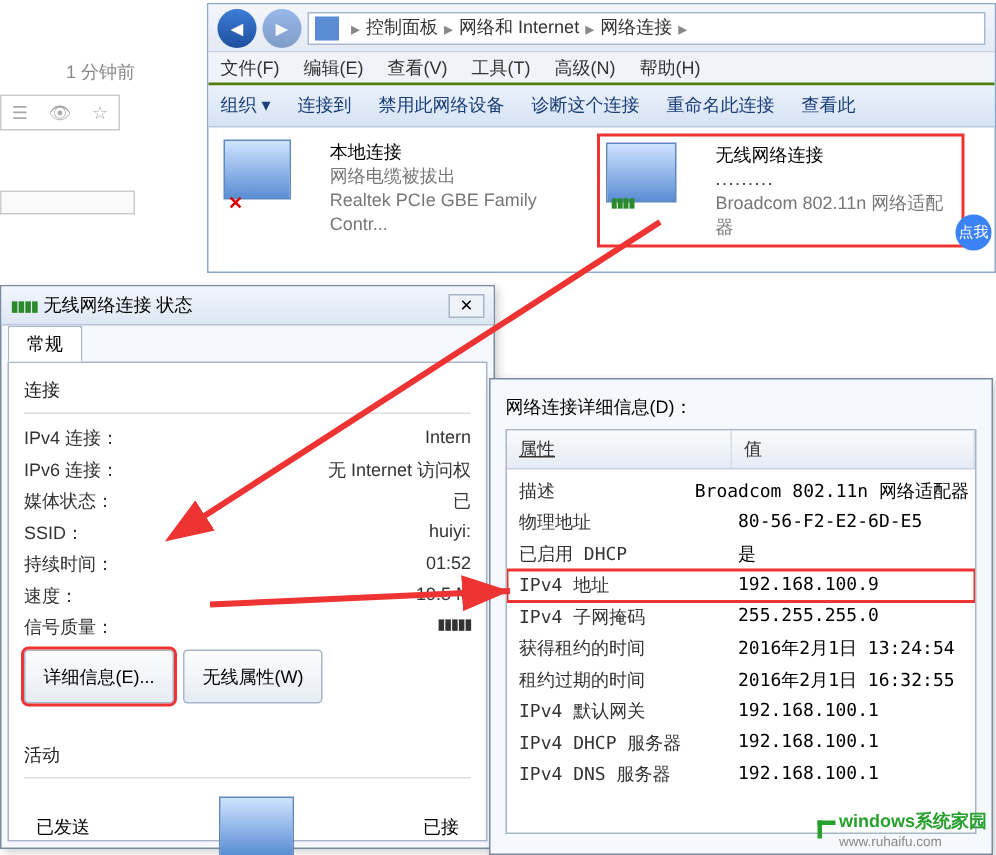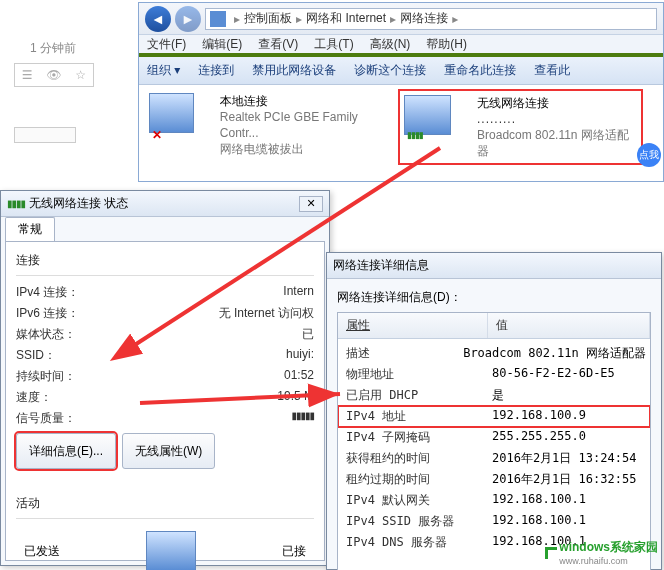--- a/index.html
+++ b/index.html
@@ -4,40 +4,40 @@
 <style>
 * { margin:0; padding:0; box-sizing:border-box; font-family:"Microsoft YaHei","SimSun",sans-serif; font-size:12px; }
 body { width:664px; height:570px; background:#fff; position:relative; overflow:hidden; }
 
 
 .explorer { position:absolute; top:2px; left:138px; right:0; height:180px; border:1px solid #8aa9d4; background:#fff; }
 .exp-nav { height:32px; background:linear-gradient(#f3f6fb,#e4eaf3); display:flex; align-items:center; padding:0 6px; gap:4px; border-bottom:1px solid #c5d2e4; }
 .nav-btn { width:26px; height:26px; border-radius:50%; background:linear-gradient(#3e7dd8,#1e4f9e); color:#fff; font-size:14px; display:flex; align-items:center; justify-content:center; }
 .addr { flex:1; height:22px; border:1px solid #a8b8d0; background:#fff; display:flex; align-items:center; padding:0 4px; font-size:12px; color:#333; }
 .addr span.sep { margin:0 4px; color:#888; }
-.exp-menu { height:22px; background:#f0f4fa; display:flex; align-items:center; padding:0 8px; gap:16px; border-bottom:4px solid #4d7c0f; }
+.exp-menu { height:22px; background:#f0f4fa; display:flex; align-items:center; padding:0 8px; gap:16px; border-bottom:2px solid #4d7c0f; }
 .exp-menu span{font-size:12px;color:#333;}
 .exp-tool { height:28px; background:linear-gradient(#eaf1fb,#d6e3f4); display:flex; align-items:center; padding:0 8px; gap:18px; color:#1a3e7a; border-bottom:1px solid #b8c8de; }
 .exp-tool span{font-size:12px;}
 .exp-body { display:flex; padding:4px 6px; gap:8px; }
 .conn-item { position:relative; display:flex; align-items:flex-start; gap:6px; padding:4px; width:245px;}
 .conn-item.hi { border:2px solid #e33; }
 .conn-icon { width:48px; height:40px; background:linear-gradient(#cfe3ff,#5a8dd4); border:1px solid #5f87c0; position:relative;}
 .conn-icon::after{content:"";position:absolute;bottom:-6px;left:2px;width:10px;height:10px;}
 .conn-icon.x::after{content:"✕";color:#d00;font-weight:bold;}
 .conn-icon.b::after{content:"▮▮▮▮";color:#2a8a2a;font-size:9px;letter-spacing:-1px;}
 .conn-text div{font-size:12px;line-height:16px;color:#333;margin-left:20px;}
 .conn-text .t{color:#000;}
 .conn-text .g{color:#777;}
 .scribble{color:#e33;letter-spacing:1px;}
 .badge { position:absolute; top:140px; right:2px; width:24px; height:24px; border-radius:50%; background:#3b82f6; color:#fff; font-size:10px; display:flex; align-items:center; justify-content:center;}
 .crumb-icon{width:16px;height:16px;background:#5a8dd4;display:inline-block;margin-right:4px;}
 
 
-.frag { position:absolute; top:36px; left:0; width:90px; height:130px; color:#888; font-size:12px; text-align:right; padding:4px 14px;}
+.frag { position:absolute; top:36px; left:0; width:90px; height:130px; color:#888; font-size:12px; text-align:right; padding:4px 0;}
 .frag .mini{width:80px;height:24px;border:1px solid #ccc;margin:6px 0;display:flex;align-items:center;justify-content:space-around;color:#aaa;}
 
 
 .status { position:absolute; top:190px; left:0; width:330px; height:376px; border:1px solid #7a8aa0; background:#f5f8fc; box-shadow:2px 2px 6px rgba(0,0,0,.2); }
 .title-bar { height:26px; background:linear-gradient(#f3f7fd,#dce6f3); display:flex; align-items:center; padding:0 6px; justify-content:space-between; border-bottom:1px solid #b8c4d6;}
 .title-bar .t{display:flex;align-items:center;gap:4px;}
 .bars{color:#2a8a2a;font-size:10px;letter-spacing:-1px;}
 .close-x{width:24px;height:16px;border:1px solid #a8b4c8;background:#eef3fa;font-size:11px;display:flex;align-items:center;justify-content:center;}
 .tab-strip{height:24px;display:flex;align-items:flex-end;padding:4px 4px 0;}
 .tab{padding:3px 12px;border:1px solid #a8b4c8;background:#fff;border-bottom:none;border-radius:2px 2px 0 0;font-size:12px;}
@@ -116,22 +116,22 @@
     <span>禁用此网络设备</span>
     <span>诊断这个连接</span>
     <span>重命名此连接</span>
     <span>查看此</span>
   </div>
   <div class="exp-body">
     <div class="conn-item">
       <div class="conn-icon x"></div>
       <div class="conn-text">
         <div class="t">本地连接</div>
+        <div class="g">网络电缆被拔出</div>
         <div class="g">Realtek PCIe GBE Family Contr...</div>
-        <div class="g">网络电缆被拔出</div>
       </div>
     </div>
     <div class="conn-item hi">
       <div class="conn-icon b"></div>
       <div class="conn-text">
         <div class="t">无线网络连接</div>
         <div class="scribble">.........</div>
         <div class="g">Broadcom 802.11n 网络适配器</div>
       </div>
     </div>
@@ -190,24 +190,20 @@
     <div class="activity">
       <span>已发送</span>
       <div class="act-icon"></div>
       <span>已接</span>
     </div>
 
   </div>
 </div>
 
 <div class="details">
-  <div class="title-bar">
-    <span>网络连接详细信息</span>
-    <div></div>
-  </div>
   <div class="det-body">
     <div style="margin-bottom:6px">网络连接详细信息(D)：</div>
     <div class="tbl">
       <div class="tbl-h">
         <div class="c1">属性</div>
         <div class="c2">值</div>
       </div>
       <div id="tbl-rows">
           <div class="tr">
             <div class="c2"></div>
@@ -238,21 +234,21 @@
           </div>
           <div class="tr">
             <div class="c1">租约过期的时间</div>
             <div class="c2">2016年2月1日 16:32:55</div>
           </div>
           <div class="tr">
             <div class="c1">IPv4 默认网关</div>
             <div class="c2">192.168.100.1</div>
           </div>
           <div class="tr">
-            <div class="c1">IPv4 SSID 服务器</div>
+            <div class="c1">IPv4 DHCP 服务器</div>
             <div class="c2">192.168.100.1</div>
           </div>
           <div class="tr">
             <div class="c1">IPv4 DNS 服务器</div>
             <div class="c2">192.168.100.1</div>
           </div>
         </div>
     </div>
   </div>
 </div>

